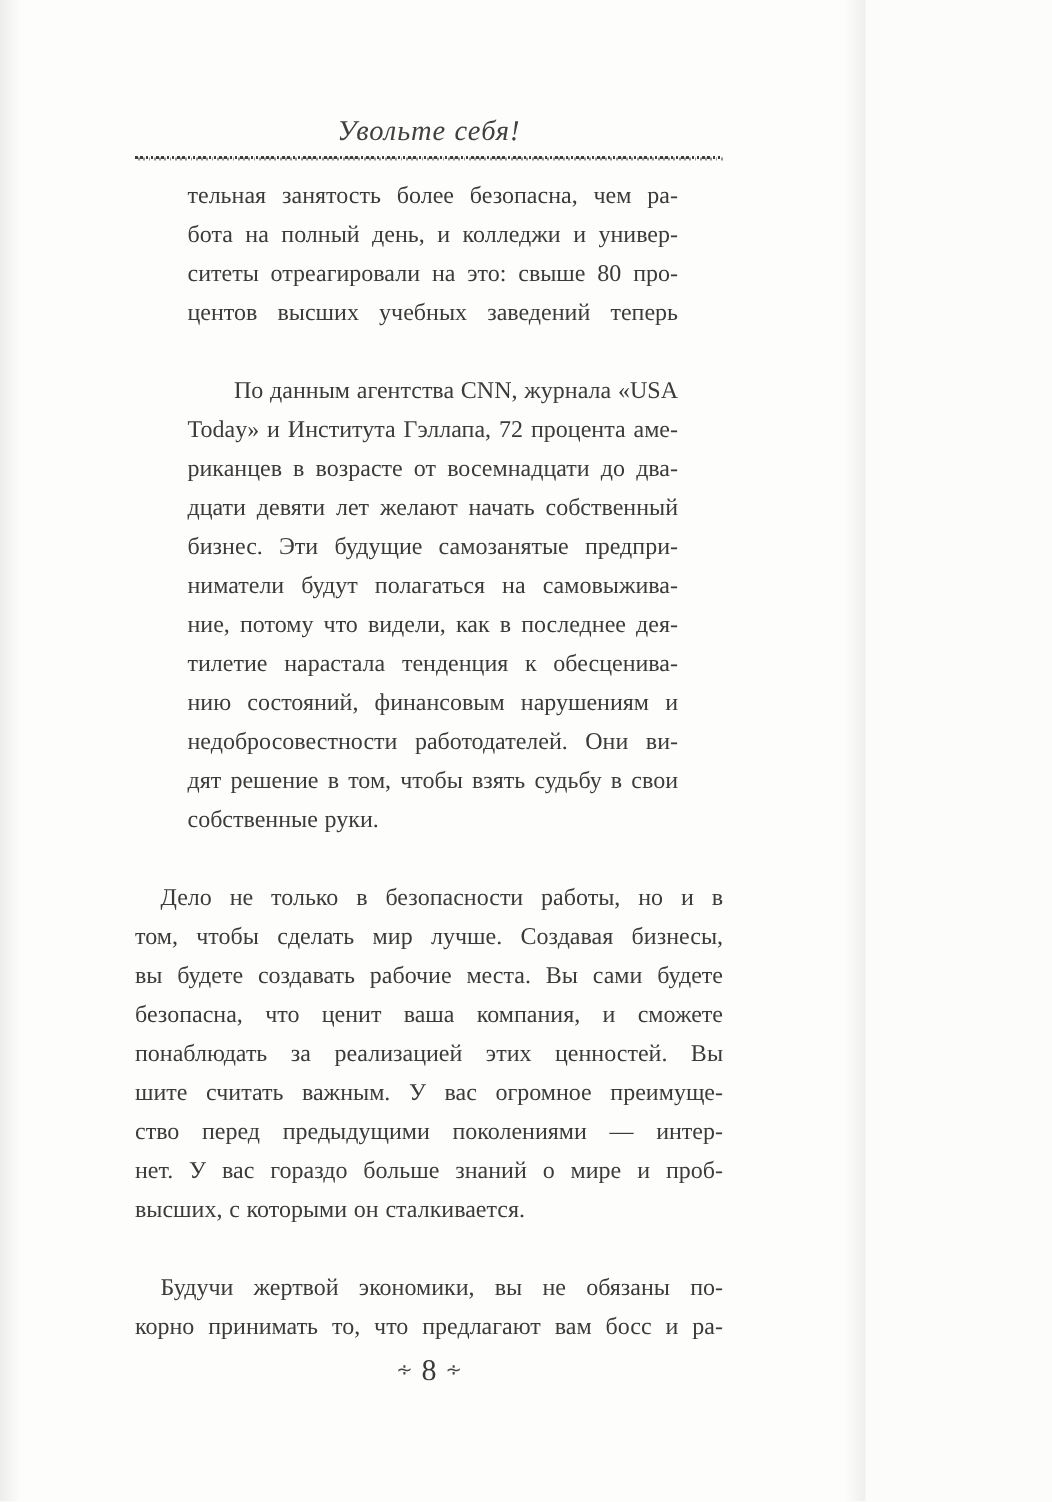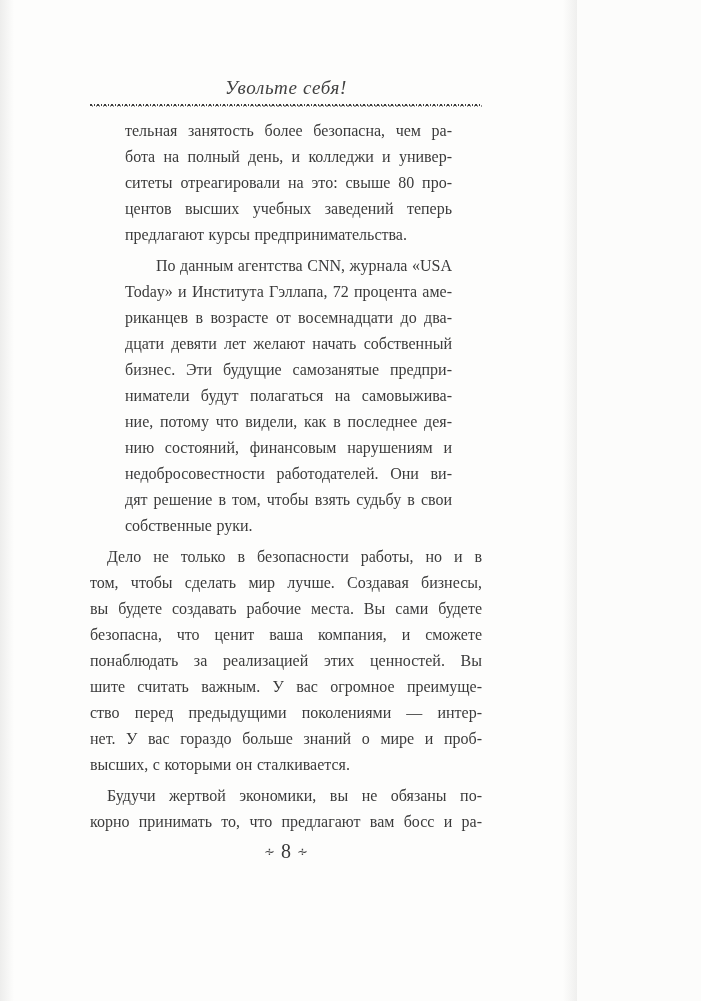--- a/index.html
+++ b/index.html
@@ -36,21 +36,21 @@
       repeating-linear-gradient(90deg, rgba(60,60,60,0.55) 0px, rgba(60,60,60,0.55) 1.2px, rgba(0,0,0,0) 1.2px, rgba(0,0,0,0) 3.5px);
     background-size: 100% 2px, 100% 3px;
     background-position: 0 0, 1.6px 1px;
     background-repeat: no-repeat;
   }
   .text-block {
     margin-top: 11px;
     font-size: 16px;
     line-height: 26px;
   }
-  .para + .para { margin-top: 5px; }
+  .para + .para { margin-top: 26px; }
   .para.quote { margin-left: 35px; margin-right: 30px; }
   .line {
     text-align: justify;
     text-align-last: justify;
     word-spacing: 0.5px;
   }
   .line.last-line { text-align-last: left; }
   .para.continues .line.last-line { text-align-last: justify; }
   .line.first-indent { text-indent: 17px; }
   .para.quote .line.first-indent { text-indent: 31px; }
@@ -77,30 +77,30 @@
     <div class="running-title">Увольте себя!</div>
     <div class="dotted-rule"></div>
   </div>
 
   <div class="text-block">
       <div class="para quote">
         <div class="line">тельная занятость более безопасна, чем ра-</div>
         <div class="line">бота на полный день, и колледжи и универ-</div>
         <div class="line">ситеты отреагировали на это: свыше 80 про-</div>
         <div class="line">центов высших учебных заведений теперь</div>
-        <div class="line last-line">предлагают курсы предпринимательства.</div>
       </div>
       <div class="para quote">
         <div class="line first-indent">По данным агентства CNN, журнала «USA</div>
         <div class="line">Today» и Института Гэллапа, 72 процента аме-</div>
         <div class="line">риканцев в возрасте от восемнадцати до два-</div>
         <div class="line">дцати девяти лет желают начать собственный</div>
         <div class="line">бизнес. Эти будущие самозанятые предпри-</div>
         <div class="line">ниматели будут полагаться на самовыжива-</div>
         <div class="line">ние, потому что видели, как в последнее дея-</div>
+        <div class="line">тилетие нарастала тенденция к обесценива-</div>
         <div class="line">нию состояний, финансовым нарушениям и</div>
         <div class="line">недобросовестности работодателей. Они ви-</div>
         <div class="line">дят решение в том, чтобы взять судьбу в свои</div>
         <div class="line last-line">собственные руки.</div>
       </div>
       <div class="para body">
         <div class="line first-indent">Дело не только в безопасности работы, но и в</div>
         <div class="line">том, чтобы сделать мир лучше. Создавая бизнесы,</div>
         <div class="line">вы будете создавать рабочие места. Вы сами будете</div>
         <div class="line">безопасна, что ценит ваша компания, и сможете</div>

